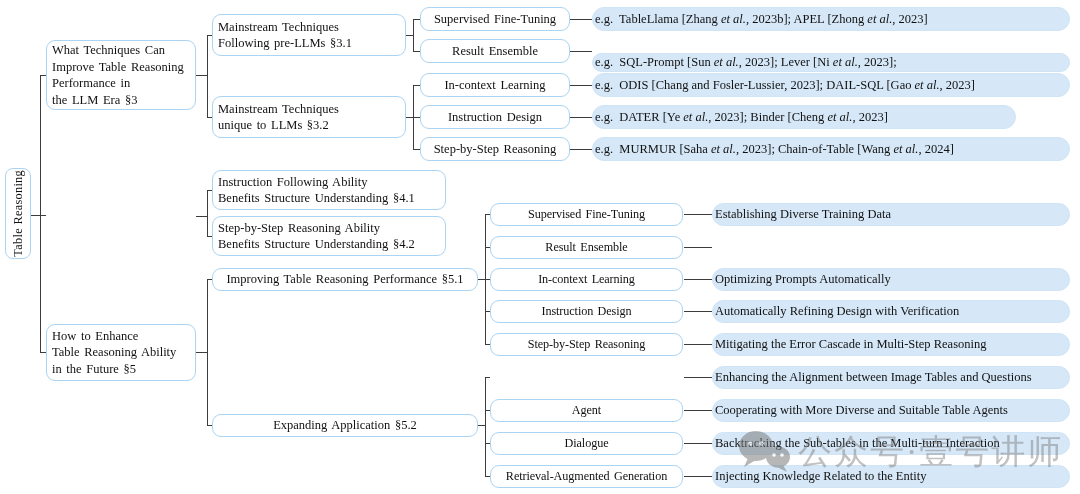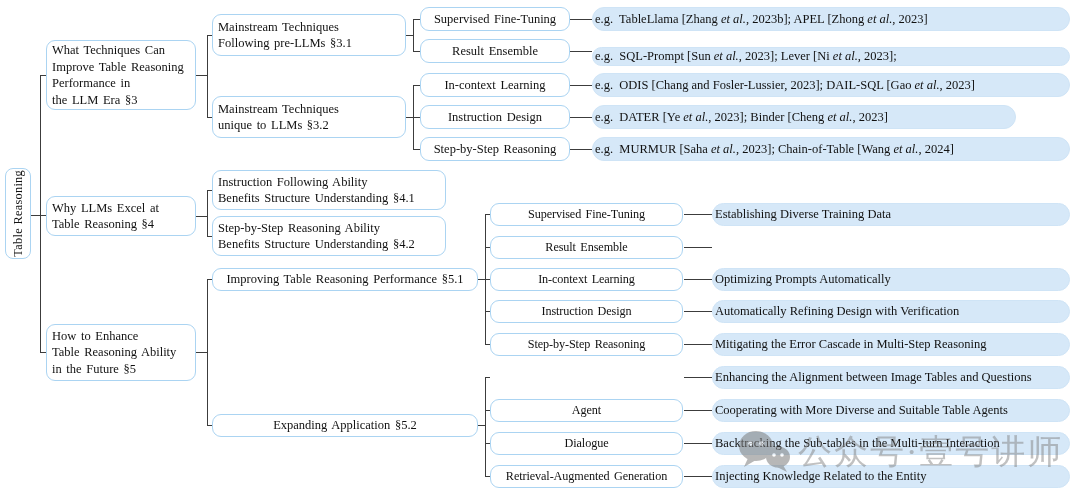--- a/index.html
+++ b/index.html
@@ -65,22 +65,20 @@
   </svg>
 
   <div class="rootbox" style="left:5px;top:168px;width:26px;height:91px">
     <span>Table Reasoning</span>
   </div>
 
   <div class="node" style="left:46px;top:40px;width:150px;height:70px"><span>What Techniques Can
 Improve Table Reasoning
 Performance in
 the LLM Era §3</span></div>
-  <div class="node" style="left:46px;top:196px;width:150px;height:40px"><span>Why LLMs Excel at
-Table Reasoning §4</span></div>
   <div class="node" style="left:46px;top:324px;width:150px;height:57px"><span>How to Enhance
 Table Reasoning Ability
 in the Future §5</span></div>
 
   <div class="node" style="left:212px;top:14px;width:194px;height:42px"><span>Mainstream Techniques
 Following pre-LLMs §3.1</span></div>
   <div class="node" style="left:212px;top:96px;width:194px;height:42px"><span>Mainstream Techniques
 unique to LLMs §3.2</span></div>
   <div class="node" style="left:212px;top:170px;width:234px;height:40px"><span>Instruction Following Ability
 Benefits Structure Understanding §4.1</span></div>
@@ -94,21 +92,21 @@
     </div>
 
   <div class="node single" style="left:420px;top:7px;width:150px;height:24px">
       <span>Supervised Fine-Tuning</span>
     </div>
   <div class="ex" style="left:592px;top:7px;width:478px;height:24px"><span>e.g.  TableLlama [Zhang </span><span style="font-style: italic;">et al.</span><span>, 2023b]; APEL [Zhong </span><span style="font-style: italic;">et al.</span><span>, 2023]</span></div>
 
   <div class="node single" style="left:420px;top:39px;width:150px;height:24px">
       <span>Result Ensemble</span>
     </div>
-  <div class="ex" style="left:592px;top:47px;width:478px;height:19px"><span>e.g.  SQL-Prompt [Sun </span><span style="font-style: italic;">et al.</span><span>, 2023]; Lever [Ni </span><span style="font-style: italic;">et al.</span><span>, 2023];</span></div>
+  <div class="ex" style="left:592px;top:53px;width:478px;height:19px"><span>e.g.  SQL-Prompt [Sun </span><span style="font-style: italic;">et al.</span><span>, 2023]; Lever [Ni </span><span style="font-style: italic;">et al.</span><span>, 2023];</span></div>
 
   <div class="node single" style="left:420px;top:73px;width:150px;height:24px">
       <span>In-context Learning</span>
     </div>
   <div class="ex" style="left:592px;top:73px;width:478px;height:24px"><span>e.g.  ODIS [Chang and Fosler-Lussier, 2023]; DAIL-SQL [Gao </span><span style="font-style: italic;">et al.</span><span>, 2023]</span></div>
 
   <div class="node single" style="left:420px;top:105px;width:150px;height:24px">
       <span>Instruction Design</span>
     </div>
   <div class="ex" style="left:592px;top:105px;width:424px;height:24px"><span>e.g.  DATER [Ye </span><span style="font-style: italic;">et al.</span><span>, 2023]; Binder [Cheng </span><span style="font-style: italic;">et al.</span><span>, 2023]</span></div>

